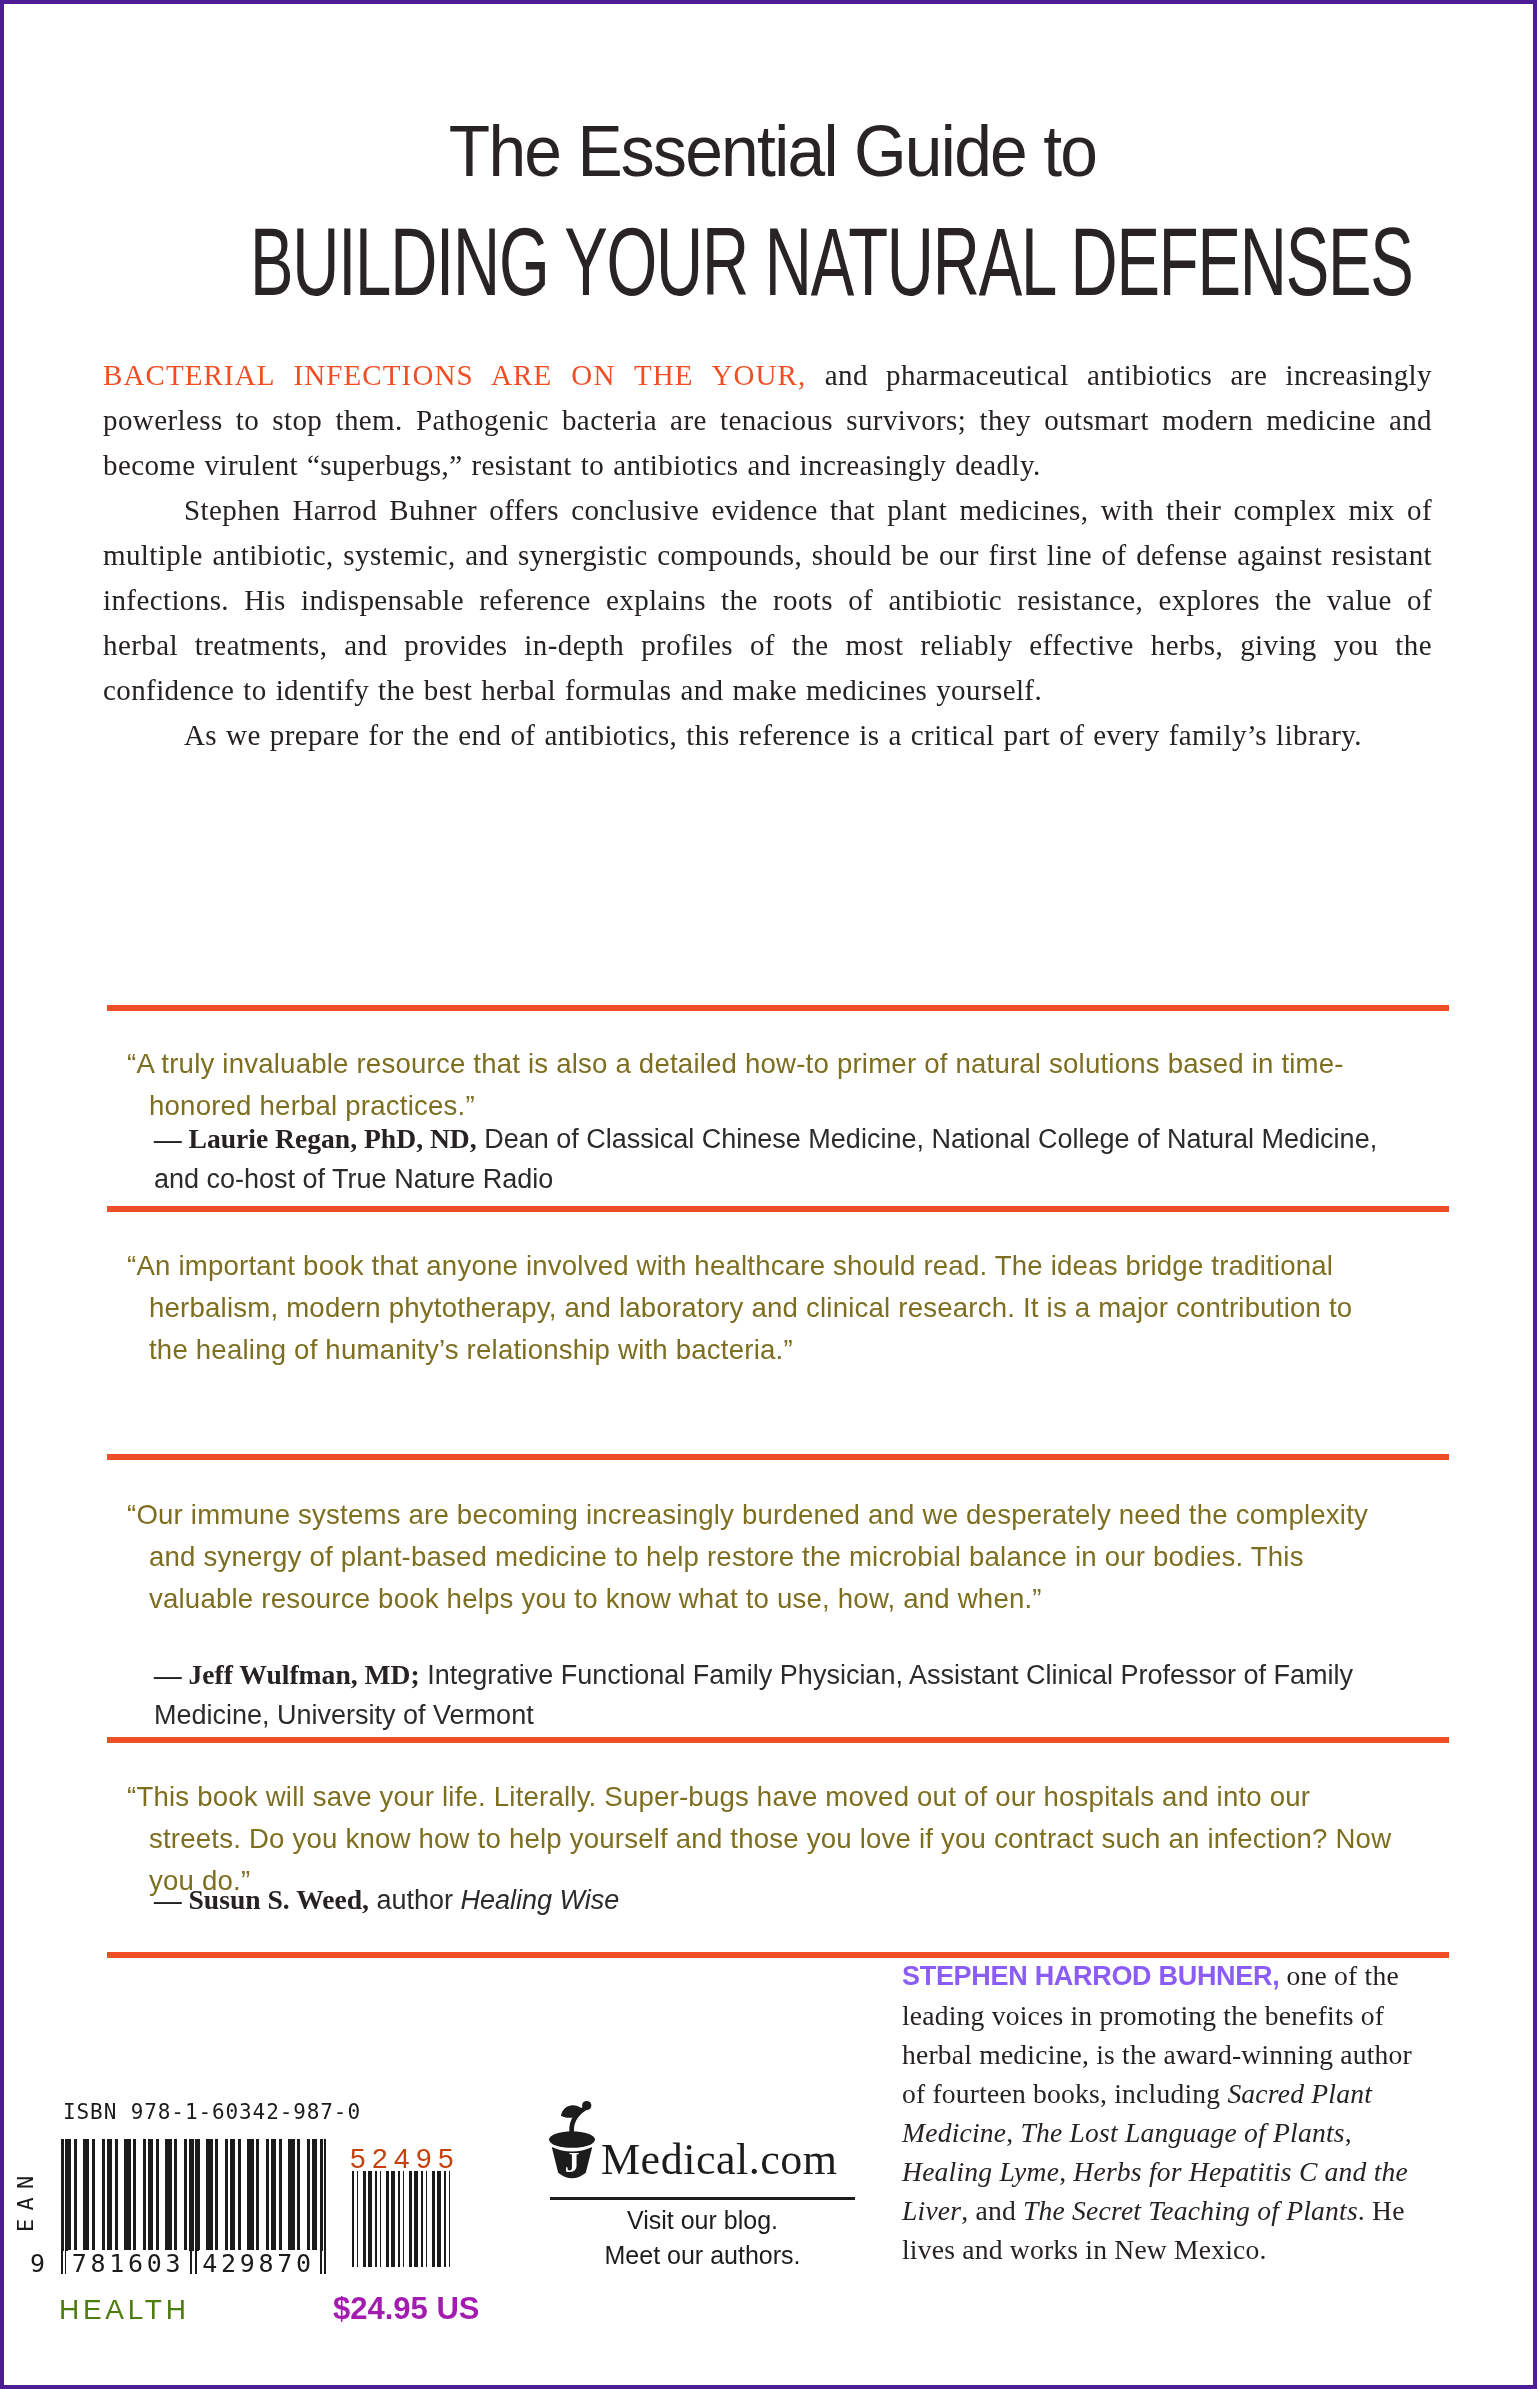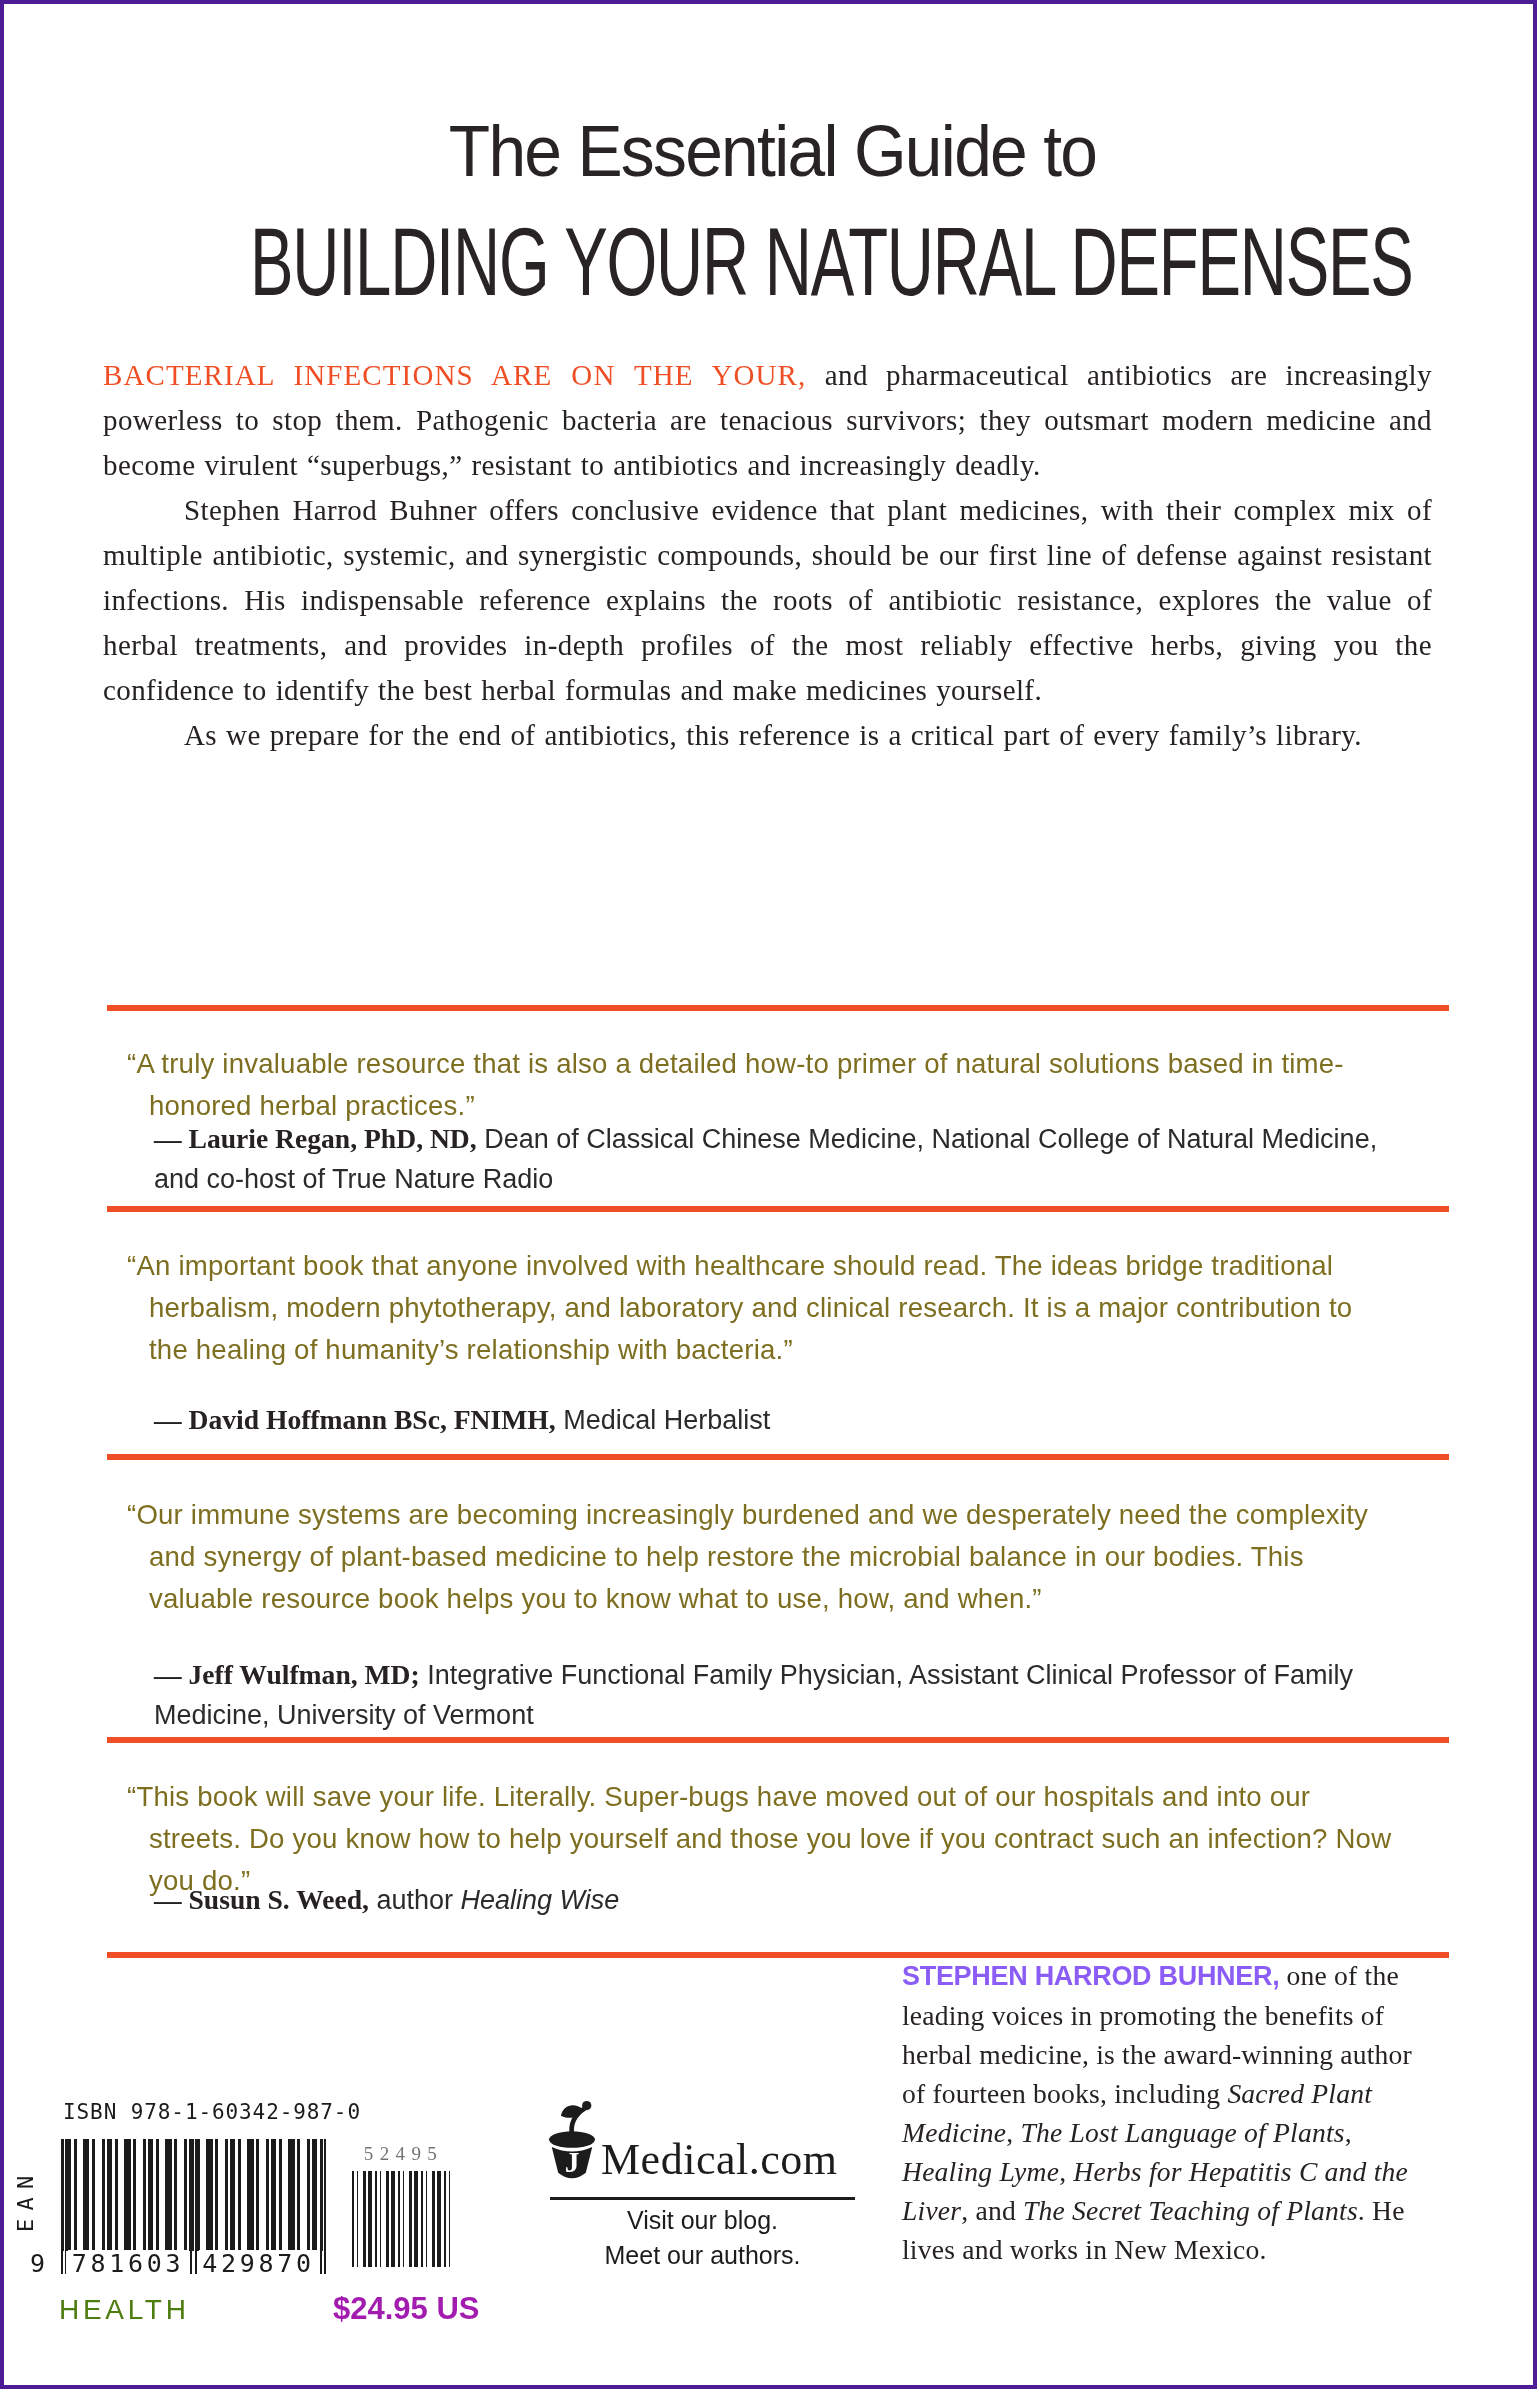--- a/index.html
+++ b/index.html
@@ -75,22 +75,22 @@
     position:absolute; top:111px; height:27px; background:#fff;
     font-family:"DejaVu Sans Mono", monospace; font-size:25px; color:#1b1b1b;
     text-align:center; letter-spacing:3.7px; line-height:27.6px;
   }
   .bc-lead{
     position:absolute; left:-31px; top:111px;
     font-family:"DejaVu Sans Mono", monospace; font-size:25px; color:#1b1b1b; line-height:27.6px;
   }
   .barcode-supp{position:absolute; left:346px; top:2139px; width:107px; height:123px;}
   .barcode-supp .supp-digits{
-    width:107px; text-align:center; font-family:Liberation Serif, serif;
-    font-size:19px; letter-spacing:6.4px; color:#737373;
+    width:107px; text-align:center; font-family:Liberation Sans, sans-serif;
+    font-size:28px; letter-spacing:6.4px; color:#c2410c;
   }
   .barcode-supp .supp-bars{
     position:absolute; left:1.8px; top:27.6px; width:101px; height:96px;
     background:repeating-linear-gradient(to right,
       #1b1b1b 0 1.8px,#fff 1.8px 4.6px,#1b1b1b 4.6px 6.4px,#fff 6.4px 11px,
       #1b1b1b 11px 13.8px,#fff 13.8px 15.6px,#1b1b1b 15.6px 20px,#fff 20px 23px);
   }
   .category{
     position:absolute; left:55px; top:2290px;
     font-family:"Liberation Sans", sans-serif; font-size:28px; letter-spacing:3.7px; color:#4d7c0f;
@@ -133,21 +133,20 @@
     <p class="indent">Stephen Harrod Buhner offers conclusive evidence that plant medicines, with their complex mix of multiple antibiotic, systemic, and synergistic compounds, should be our first line of defense against resistant infections. His indispensable reference explains the roots of antibiotic resistance, explores the value of herbal treatments, and provides in-depth profiles of the most reliably effective herbs, giving you the confidence to identify the best herbal formulas and make medicines yourself.</p>
     <p class="indent">As we prepare for the end of antibiotics, this reference is a critical part of every family’s library.</p>
   </div>
 
   <div class="rule" style="top:1001px"></div>
   <div class="quote" style="top:1023px">“A truly invaluable resource that is also a detailed how-to primer of natural solutions based in time-honored herbal practices.”</div>
   <div class="attr" style="top:1115px"><span class="seg-name">— Laurie Regan, PhD, ND,</span><span class="seg-sans"> Dean of Classical Chinese Medicine, National College of Natural Medicine, and co-host of True Nature Radio</span></div>
 
   <div class="rule" style="top:1202px"></div>
   <div class="quote" style="top:1225px">“An important book that anyone involved with healthcare should read. The ideas bridge traditional herbalism, modern phytotherapy, and laboratory and clinical research. It is a major contribution to the healing of humanity’s relationship with bacteria.”</div>
-  <div class="attr" style="top:1396px"><span class="seg-name">— David Hoffmann BSc, FNIMH,</span><span class="seg-sans"> Medical Herbalist</span></div>
 
   <div class="rule" style="top:1450px"></div>
   <div class="quote" style="top:1474px">“Our immune systems are becoming increasingly burdened and we desperately need the complexity and synergy of plant-based medicine to help restore the microbial balance in our bodies. This valuable resource book helps you to know what to use, how, and when.”</div>
   <div class="attr" style="top:1651px"><span class="seg-name">— Jeff Wulfman, MD;</span><span class="seg-sans"> Integrative Functional Family Physician, Assistant Clinical Professor of Family Medicine, University of Vermont</span></div>
 
   <div class="rule" style="top:1733px"></div>
   <div class="quote" style="top:1756px">“This book will save your life. Literally. Super-bugs have moved out of our hospitals and into our streets. Do you know how to help yourself and those you love if you contract such an infection? Now you do.”</div>
   <div class="attr" style="top:1876px"><span class="seg-name">— Susun S. Weed,</span><span class="seg-sans"> author </span><span class="seg-sans-italic">Healing Wise</span></div>
 
   <div class="rule" style="top:1948px"></div>

